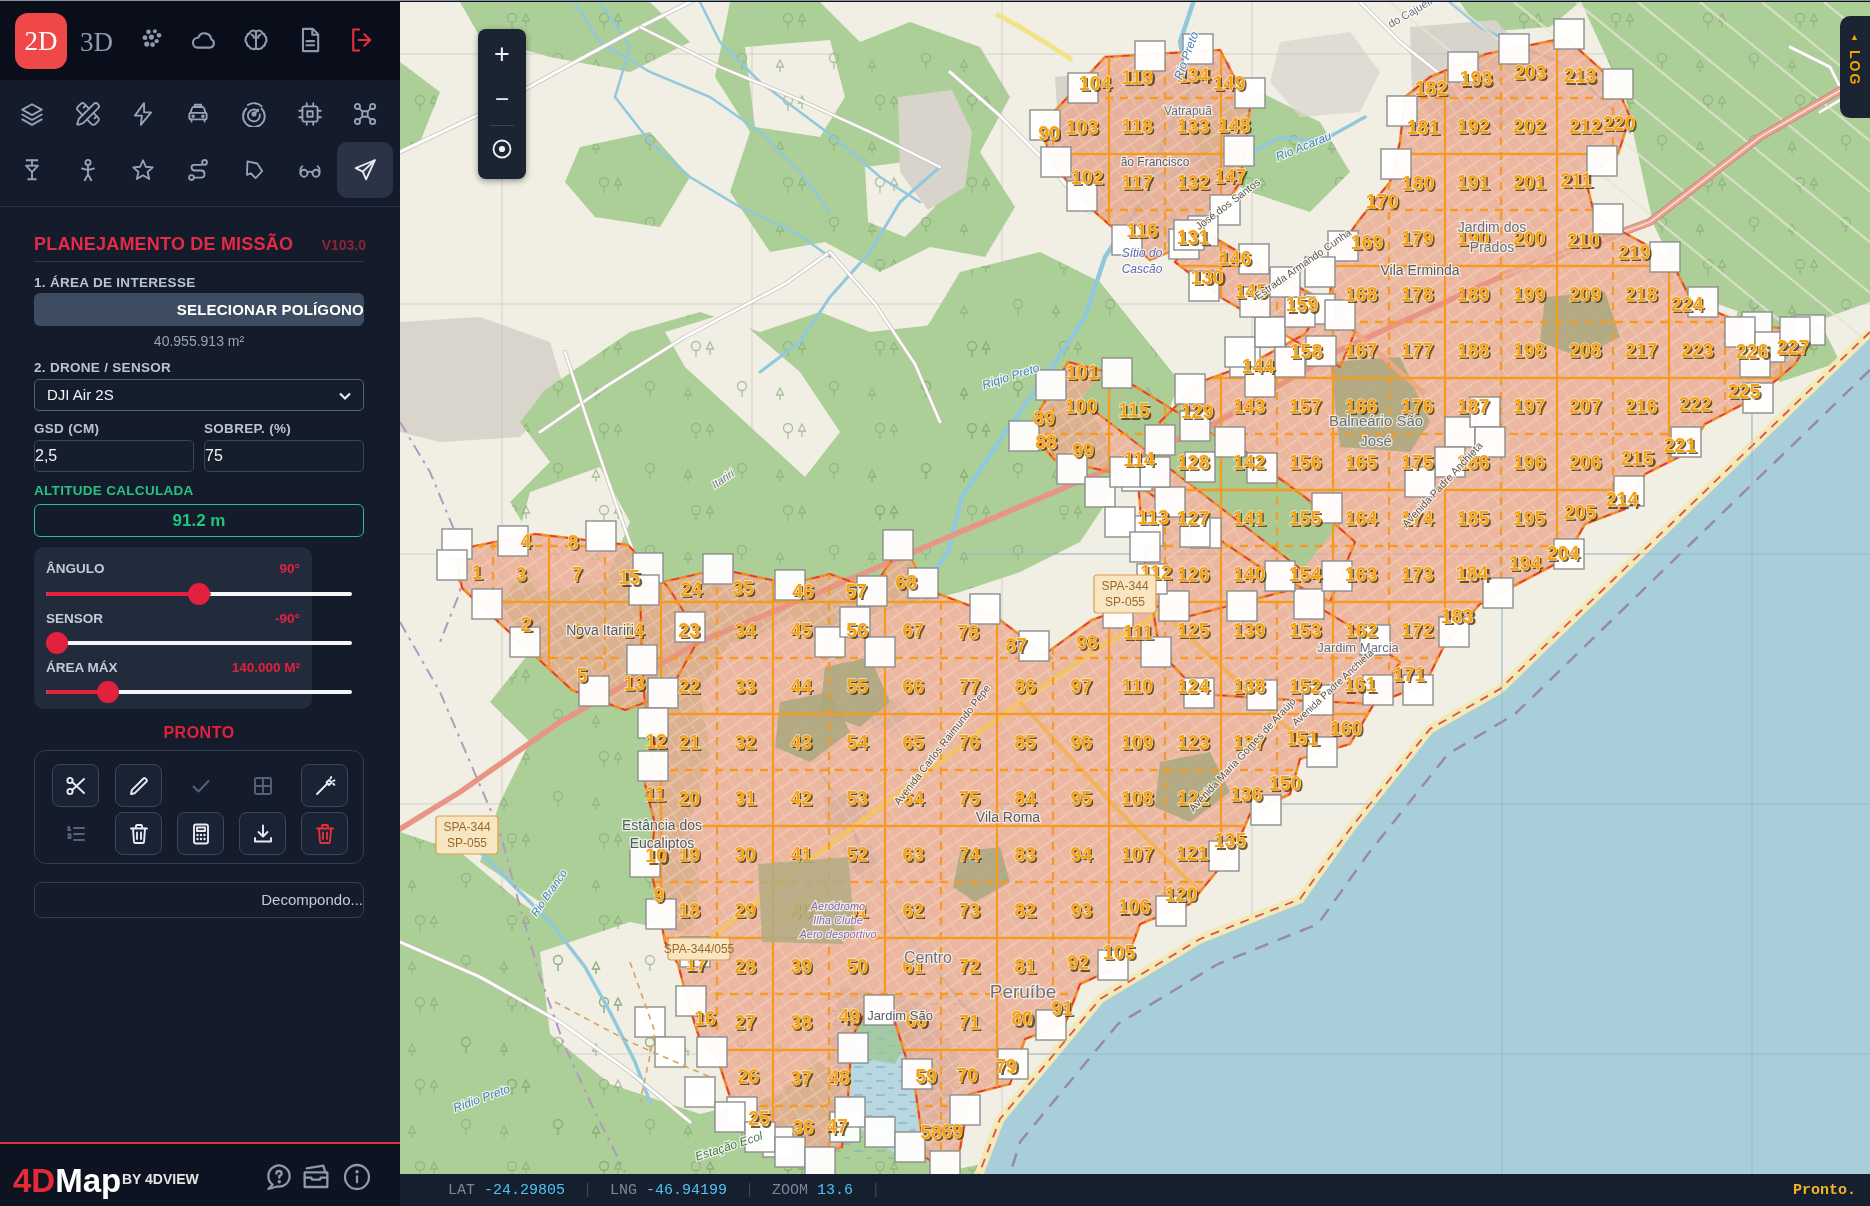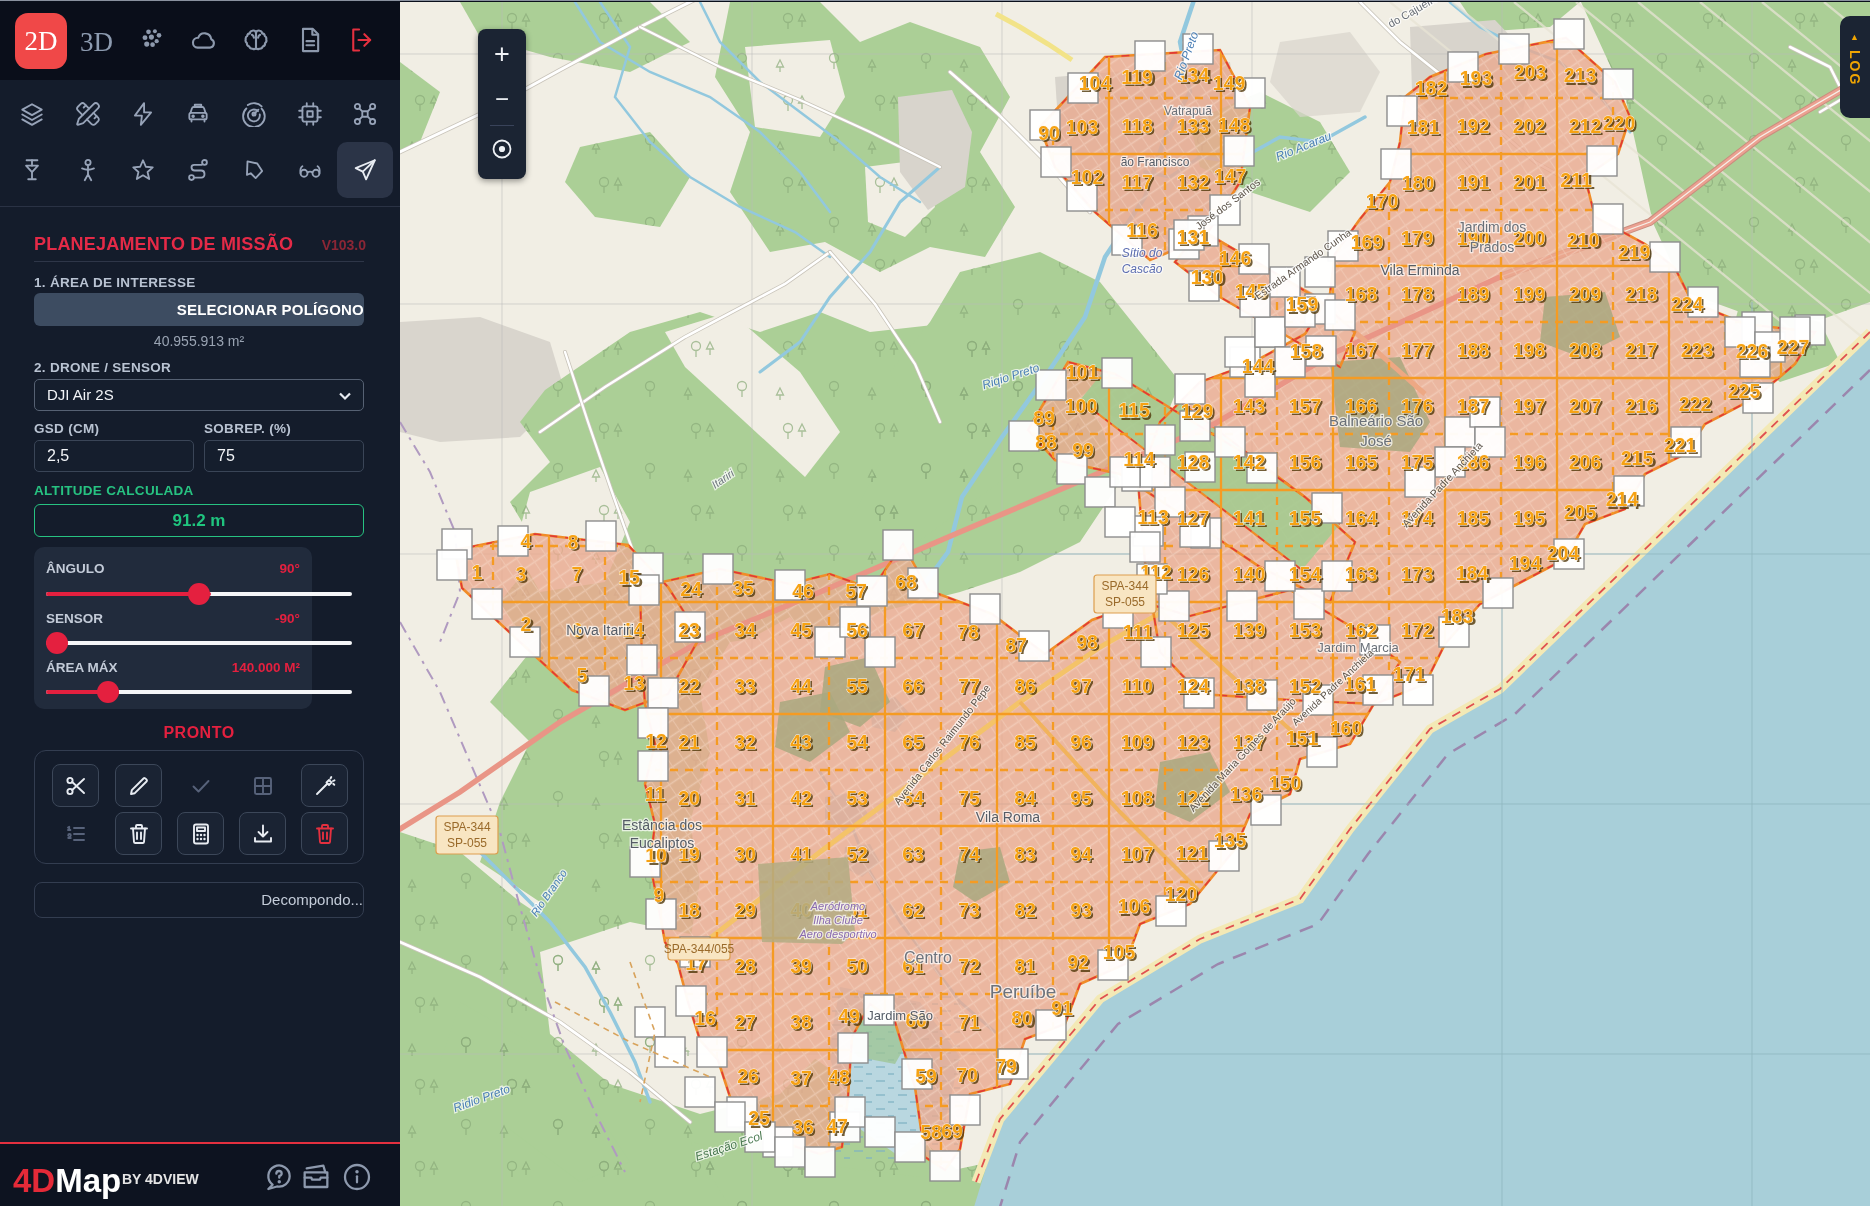--- a/index.html
+++ b/index.html
@@ -18,21 +18,21 @@
 
 #content { position:absolute; left:34px; top:0; width:332px; }
 h1.title { position:absolute; top:232px; left:0; color:#e42a47; font-size:18px; font-weight:bold; letter-spacing:0.2px; }
 .ver { position:absolute; top:235px; right:0; color:#8b2635; font-weight:bold; font-size:14px; }
 .hr1 { position:absolute; top:259px; left:0; width:330px; border-top:1px solid #2e3648; }
 .lab { position:absolute; color:#b9c3d2; font-size:13.5px; font-weight:bold; letter-spacing:0.3px; }
 .selpoly { position:absolute; top:291px; left:0; width:330px; height:33px; background:#3d4c61; border-radius:6px; color:#fff; font-weight:bold; font-size:15px; text-align:right; line-height:33px; letter-spacing:0.2px; }
 .area { position:absolute; top:331px; left:0; width:330px; text-align:center; color:#99a3b2; font-size:14px; }
 .ddl { position:absolute; top:377px; left:0; width:330px; height:32px; background:#151e2d; border:1px solid #566173; border-radius:5px; color:#f2f4f7; font-size:15px; line-height:30px; padding-left:12px; }
 .ddl svg { position:absolute; right:10px; top:8px; }
-.inp { position:absolute; width:160px; height:32px; background:#151e2d; border:1px solid #3a4557; border-radius:5px; color:#f2f4f7; font-size:16px; line-height:30px; padding-left:12px; }
+.inp { position:absolute; width:160px; height:32px; background:#151e2d; border:1px solid #3a4557; border-radius:5px; color:#f2f4f7; font-size:16px; line-height:30px; }
 .glab { position:absolute; top:481px; left:0; color:#27c281; font-size:13.5px; font-weight:bold; letter-spacing:0.3px; }
 .gbox { position:absolute; top:502px; left:0; width:330px; height:33px; border:1px solid #27c281; border-radius:6px; color:#1fc47e; font-weight:bold; font-size:17px; text-align:center; line-height:31px; }
 
 .spanel { position:absolute; top:545px; left:0; width:278px; height:162px; background:#212b3c; border-radius:10px; }
 .sname { position:absolute; left:12px; color:#c3cbd8; font-size:13.5px; font-weight:bold; }
 .sval { position:absolute; right:12px; color:#e4203f; font-size:13.5px; font-weight:bold; }
 .tr { position:absolute; left:12px; width:306px; height:4px; background:#f5f6f8; border-radius:2px; }
 .trf { position:absolute; left:12px; height:4px; background:#e4203f; border-radius:2px; }
 .knob { position:absolute; width:22px; height:22px; background:#e4203f; border-radius:50%; }
 .pronto { position:absolute; top:722px; left:0; width:330px; text-align:center; color:#e4203f; font-weight:bold; font-size:16px; letter-spacing:0.5px; }
@@ -1019,20 +1019,21 @@
         <div style="position:absolute;left:12px;top:96px;width:24px;border-top:1px solid #39435a;"></div>
         <div style="position:absolute;left:12px;top:108px;"><svg width="24" height="24" viewBox="0 0 24 24" fill="none" stroke="#eef1f5" stroke-width="1.8" stroke-linecap="round" stroke-linejoin="round">
             <circle cx="12" cy="12" r="8.5"></circle>
             <circle cx="12" cy="12" r="2.2" fill="#eef1f5"></circle>
           </svg></div>
       </div>
     <div id="logtab">
         <div class="arr">▲</div>
         <div class="txt">LOG</div>
       </div>
+    <div id="statusbar"><span style="padding-left:48px">LAT </span><span class="v">-24.29805</span><span class="sep">|</span><span>LNG </span><span class="v">-46.94199</span><span class="sep">|</span><span>ZOOM </span><span class="v">13.6</span><span class="sep">|</span><span class="prt">Pronto.</span></div>
   </div>
   <div id="sidebar">
     <div id="topbar">
       <div class="btn2d">2D</div>
       <div class="t3d">3D</div>
       <div class="tbico" style="left:138px;color:#8d99ad"><svg width="28" height="28" viewBox="0 0 24 24" fill="none" stroke="currentColor" stroke-width="1.8" stroke-linecap="round" stroke-linejoin="round">
             <g fill="currentColor" stroke="none">
               <circle cx="9" cy="5" r="2"></circle>
               <circle cx="14.5" cy="4.5" r="1.7"></circle>
               <circle cx="18" cy="8" r="2"></circle>

